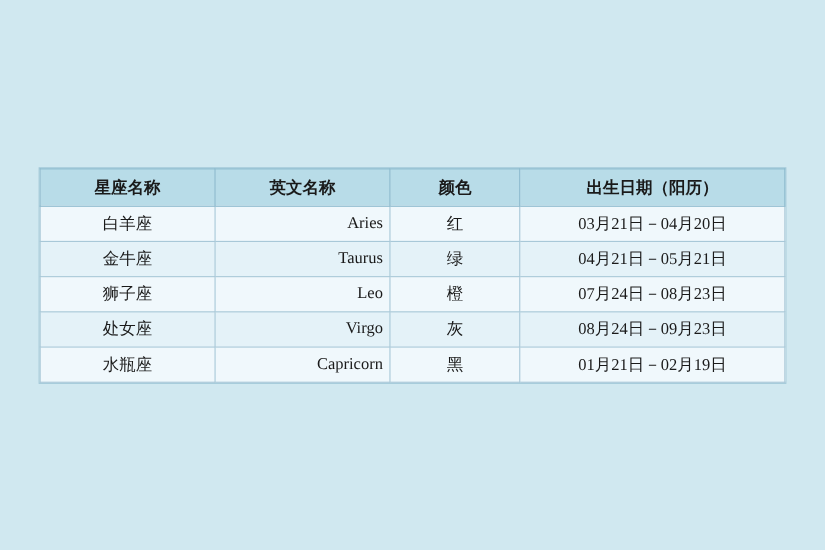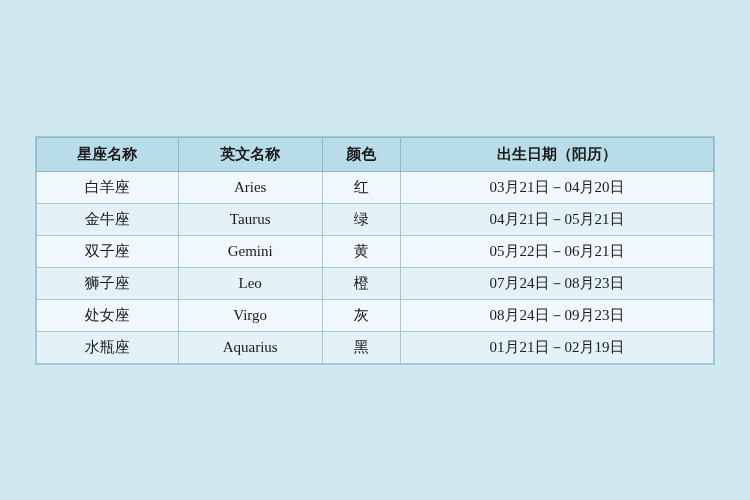--- a/index.html
+++ b/index.html
@@ -26,21 +26,21 @@
     }
 
     table {
       width: 100%;
       border-collapse: collapse;
     }
 
     thead tr th {
       background-color: #b8dce8;
       border: 1px solid #8ab8cc;
-      padding: 7px 3px;
+      padding: 7px 28px;
       text-align: center;
       font-weight: bold;
       color: #1a1a1a;
     }
 
     tbody tr td {
       border: 1px solid #a8c8d8;
       padding: 6px 6px;
       text-align: center;
       color: #1a1a1a;
@@ -51,20 +51,21 @@
     tbody tr:nth-child(even) td {
       background-color: #e4f2f8;
     }
 
     tbody tr td:first-child {
       text-align: center;
     }
 
     tbody tr td:nth-child(2) {
       font-style: normal;
+      text-align: right;
     }
   </style>
 </head>
 <body>
 
 <div class="table-container">
   <table>
     <thead>
       <tr>
         <th>星座名称</th>
@@ -80,38 +81,32 @@
           <td>红</td>
           <td>03月21日－04月20日</td>
         </tr>
         <tr>
           <td>金牛座</td>
           <td>Taurus</td>
           <td>绿</td>
           <td>04月21日－05月21日</td>
         </tr>
         <tr>
-          <td>双子座</td>
-          <td>Gemini</td>
-          <td>黄</td>
-          <td>05月22日－06月21日</td>
-        </tr>
-        <tr>
           <td>狮子座</td>
           <td>Leo</td>
           <td>橙</td>
           <td>07月24日－08月23日</td>
         </tr>
         <tr>
           <td>处女座</td>
           <td>Virgo</td>
           <td>灰</td>
           <td>08月24日－09月23日</td>
         </tr>
         <tr>
           <td>水瓶座</td>
-          <td>Aquarius</td>
+          <td>Capricorn</td>
           <td>黑</td>
           <td>01月21日－02月19日</td>
         </tr>
       </tbody>
   </table>
 </div>
 
 </body></html>

